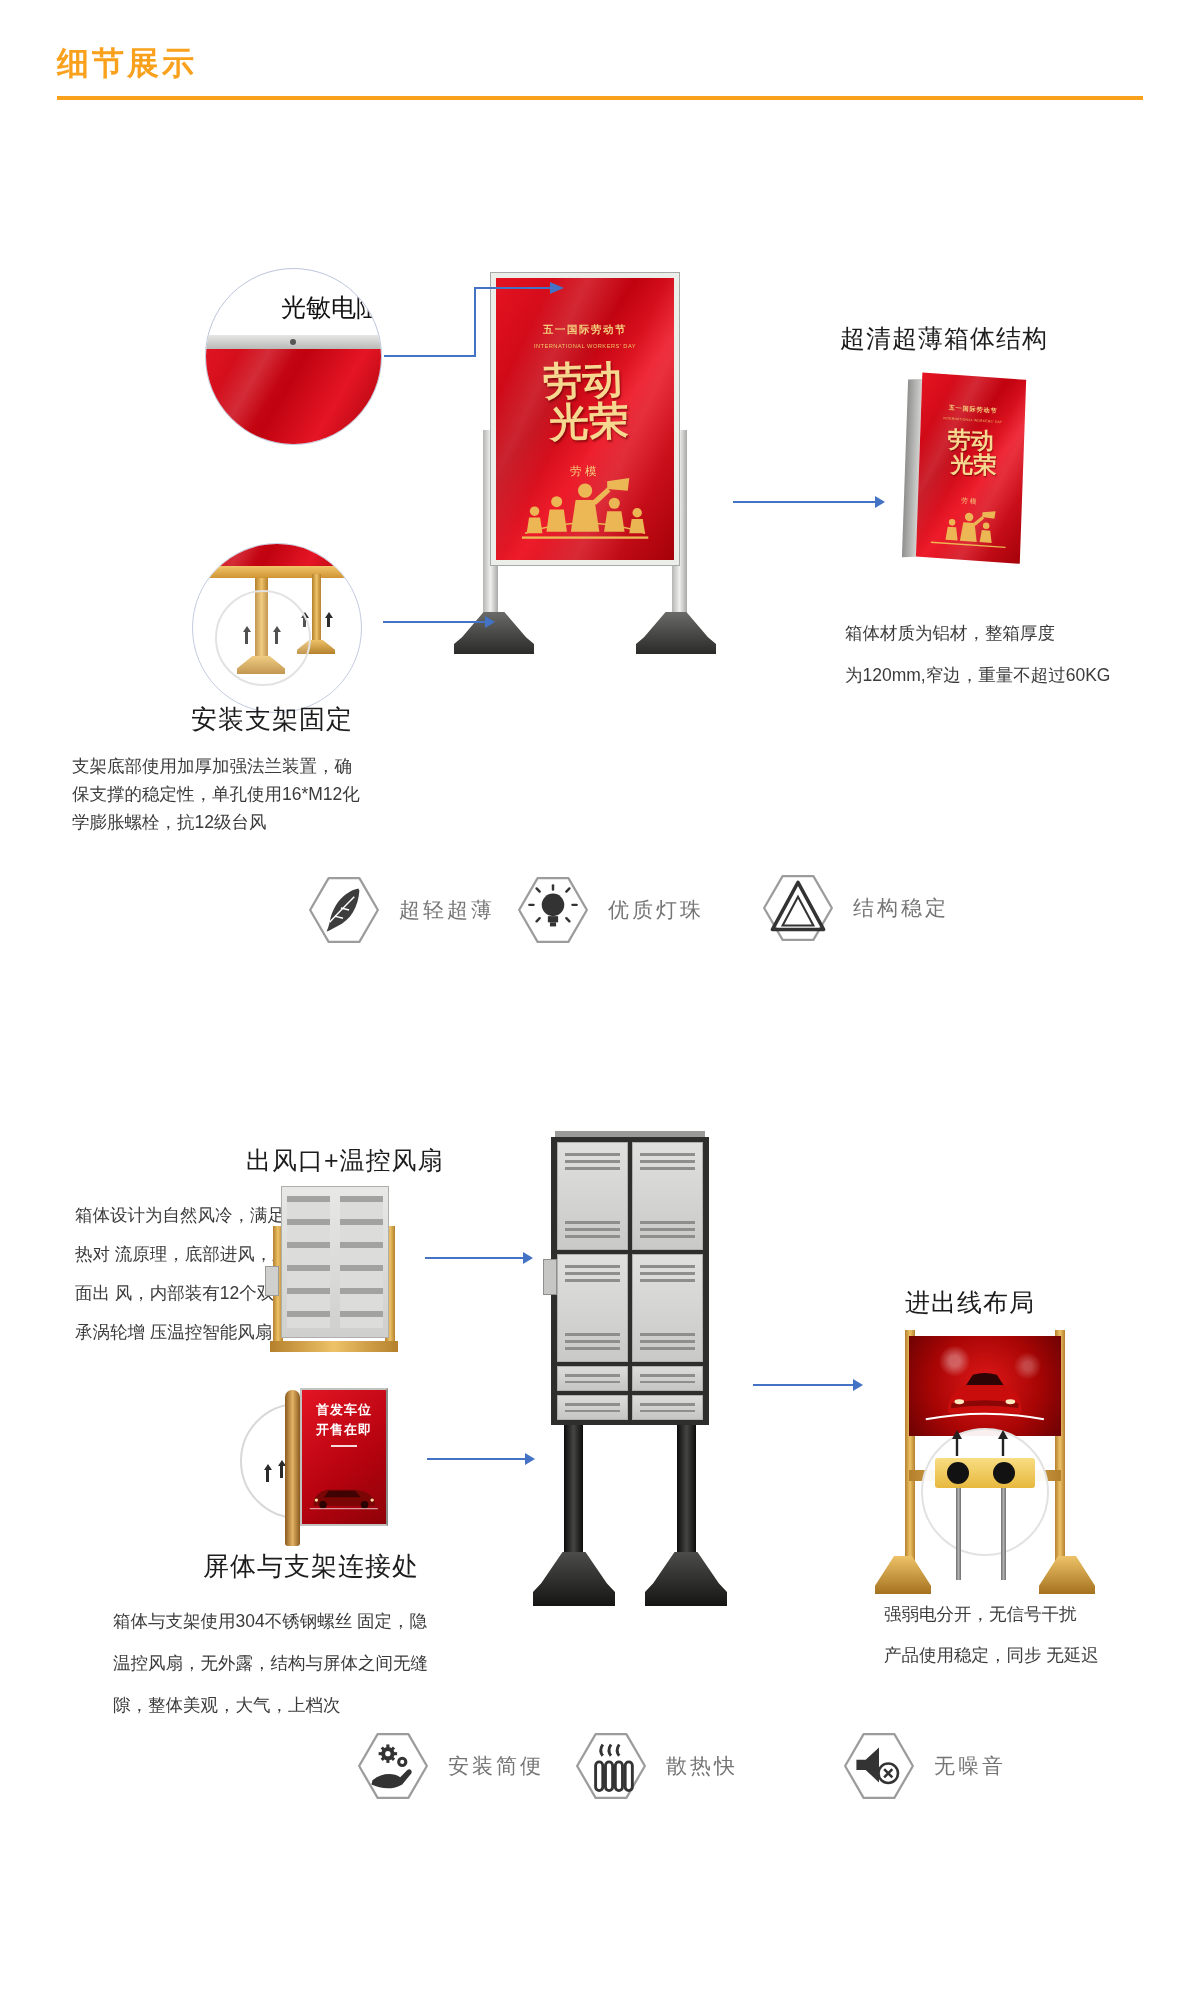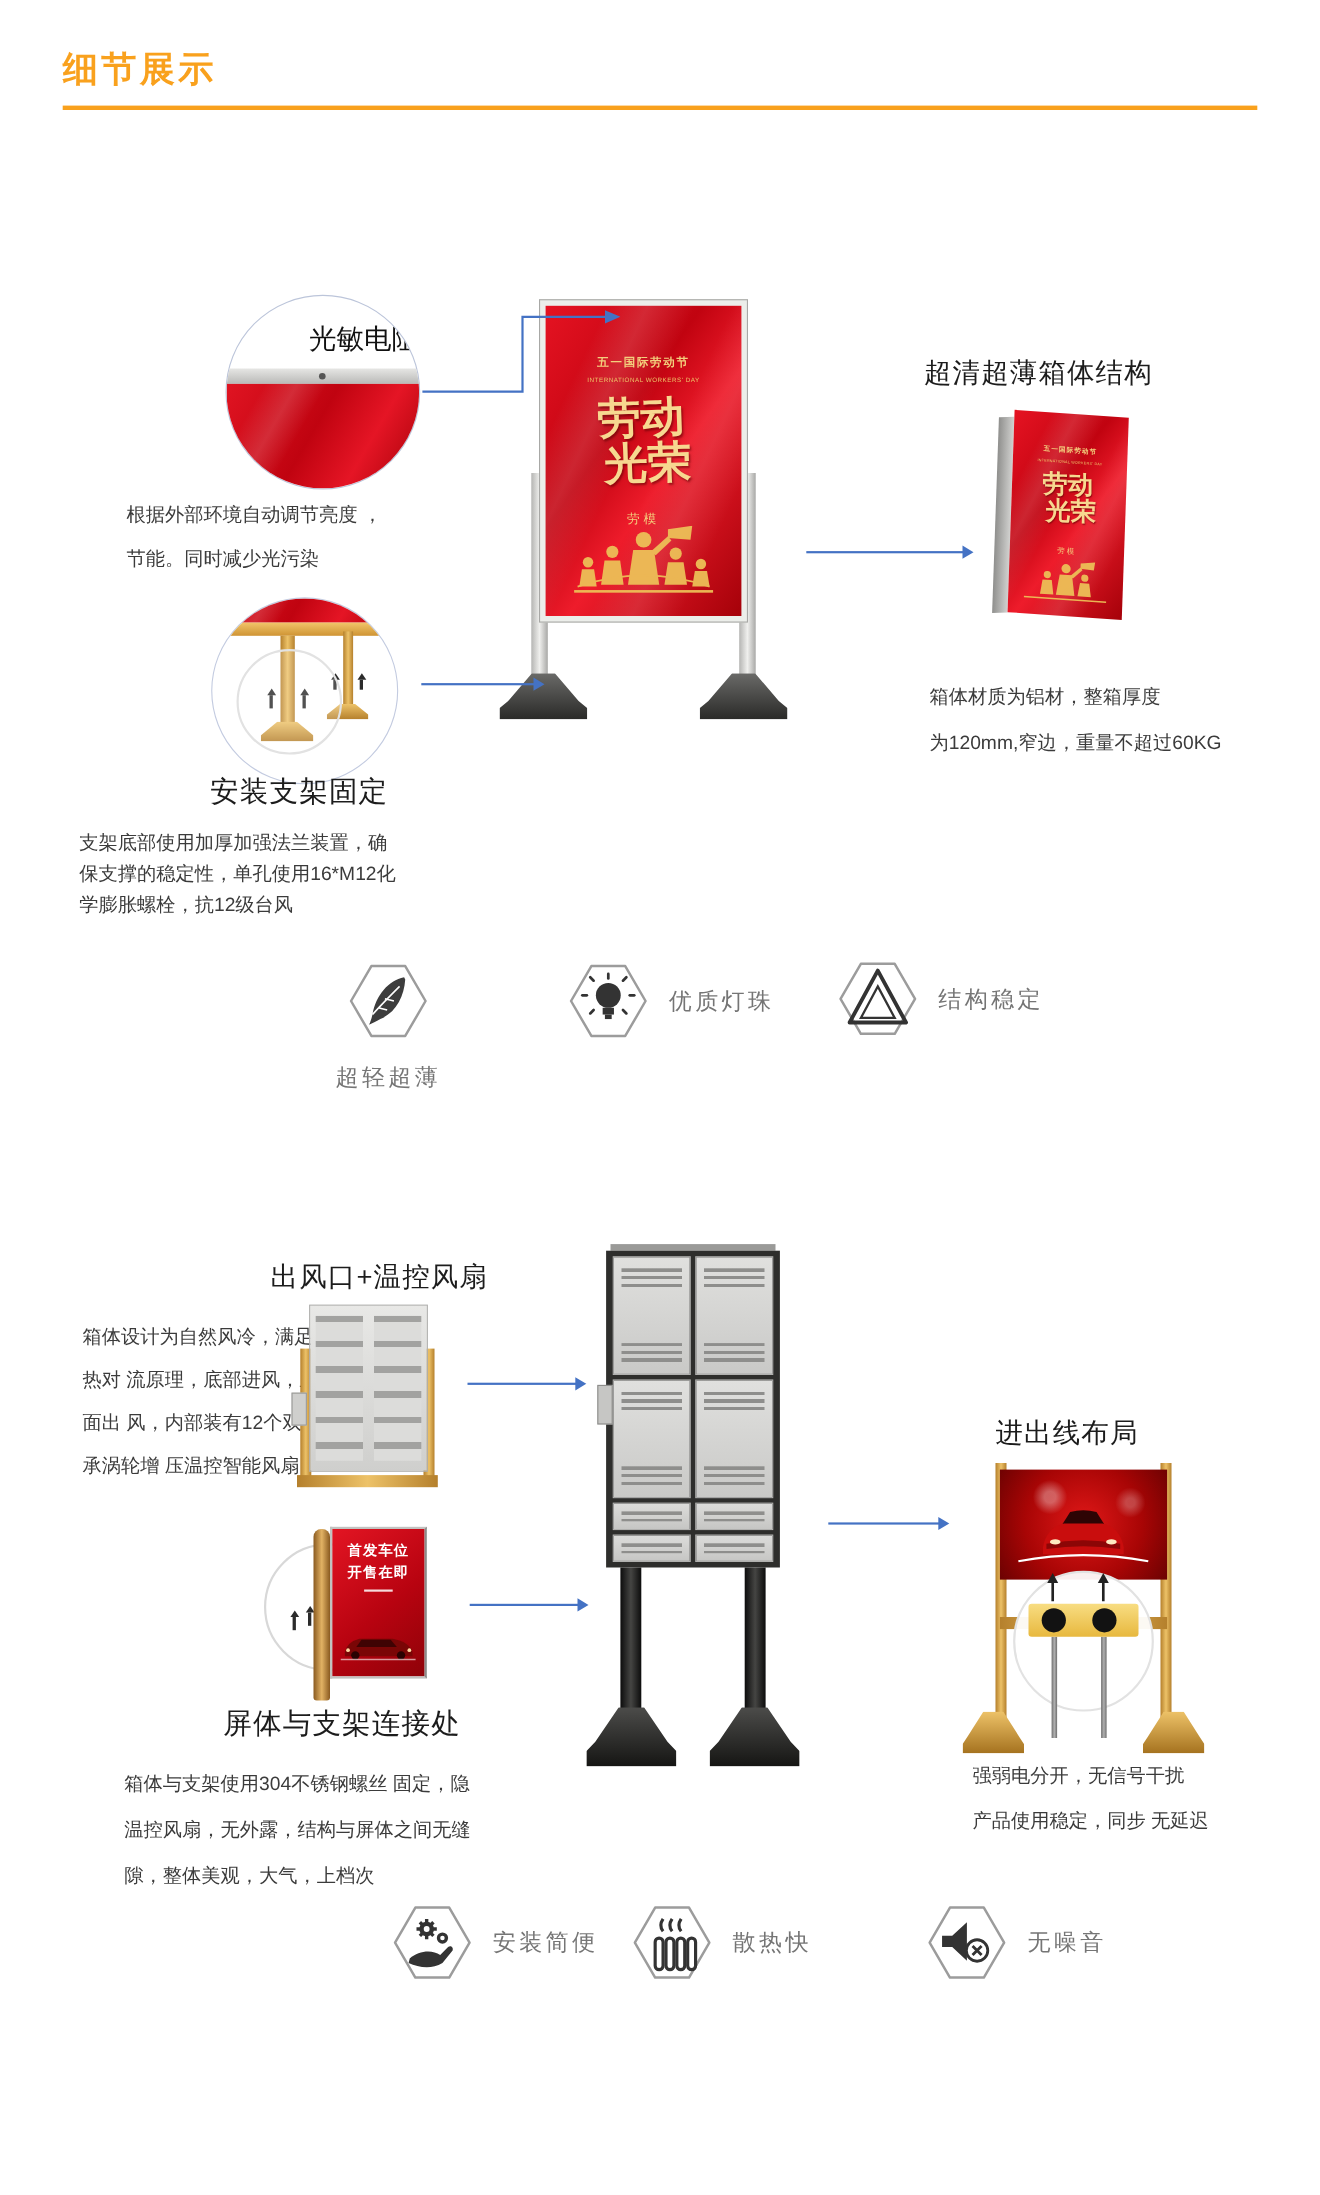--- a/index.html
+++ b/index.html
@@ -168,22 +168,20 @@
 
   <div class="abs page-title">细节展示</div>
   <div class="abs title-underline"></div>
 
   <div class="abs detail-circle circle1">
     <div class="c1-label">光敏电阻</div>
     <div class="c1-bar"></div>
     <div class="c1-dot"></div>
     <div class="c1-red red-fill"></div>
   </div>
-  <div class="abs para" style="left:115px;top:448px;line-height:40px;">根据外部环境自动调节亮度 ，
-节能。同时减少光污染</div>
 
   <div class="abs detail-circle circle2">
     <div class="c2-red red-fill"></div>
     <div class="c2-crossbar"></div>
     <div class="c2-pole-l gold"></div>
     <div class="c2-pole-r gold"></div>
     <div class="c2-foot c2-foot-l"></div>
     <div class="c2-foot c2-foot-r"></div>
     <div class="bolt" style="left:52px;top:88px;"></div>
     <div class="bolt" style="left:82px;top:88px;"></div>
@@ -269,21 +267,21 @@
   </svg>
   <div class="arrow" style="left:383px;top:612px;width:112px;">
     <div class="line"></div>
       <div class="head"></div>
   </div>
   <div class="arrow" style="left:733px;top:492px;width:152px;">
     <div class="line"></div>
       <div class="head"></div>
   </div>
 
-  <div class="feature" style="left:305px;top:871px;flex-direction:column;">
+  <div class="feature" style="left:305px;top:871px;">
     <svg width="78" height="78" viewBox="0 0 76 76">
       <polygon points="5,38 23,7 53,7 71,38 53,69 23,69" fill="#fff" stroke="#9c9c9c" stroke-width="2.2" stroke-linejoin="round"></polygon>
       <path d="M52 17 C38 20 27 33 24 50 C23 54 22 57 21 59 C24 58 27 56 31 54 C45 48 52 34 53 19 Z" fill="#3d3d3d"></path>
       <path d="M24 50 C31 42 41 32 48 25 M29 44 l8 2 M35 36 l8 2" stroke="#fff" stroke-width="1.4" fill="none"></path>
     </svg>
     <span class="feature-label">超轻超薄</span>
   </div>
   <div class="feature" style="left:514px;top:871px;">
     <svg width="78" height="78" viewBox="0 0 76 76">
       <polygon points="5,38 23,7 53,7 71,38 53,69 23,69" fill="#fff" stroke="#9c9c9c" stroke-width="2.2" stroke-linejoin="round"></polygon>

